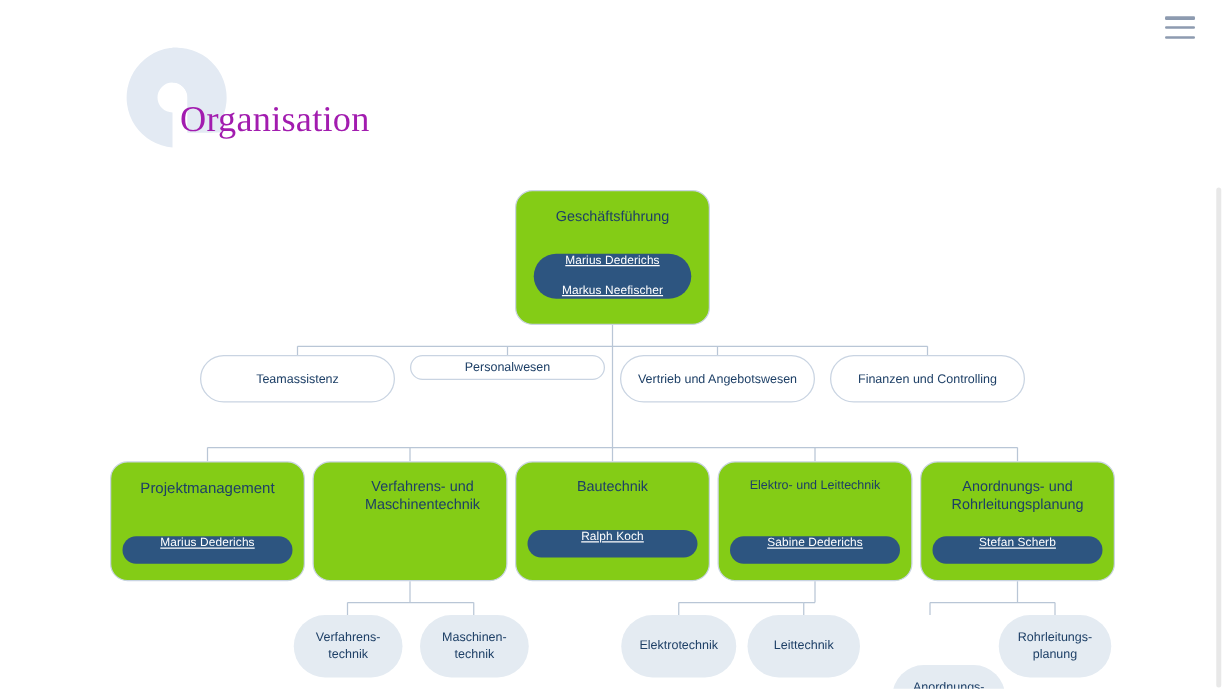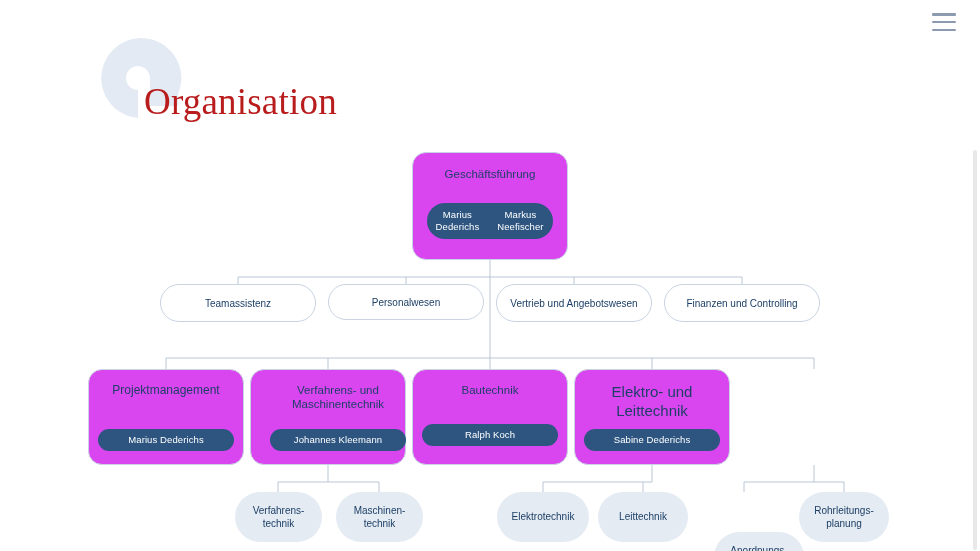--- a/index.html
+++ b/index.html
@@ -31,48 +31,48 @@
 
   
   .arc {
     position:absolute; left:88px; top:28px;
     width:100px; height:100px;
     pointer-events:none;
   }
   .page-title {
     position:absolute; left:144px; top:80px;
     font-family:"Liberation Serif", serif;
-    font-size:37px; color:#b91c1c;
+    font-size:29px; color:#a21caf;
     letter-spacing:0.2px;
     white-space:nowrap;
   }
   .lines { position:absolute; left:0; top:0; }
 
   .node { position:absolute; }
 
   
   .card {
     border:1px solid #c9d4e2;
     border-radius:14px;
-    background:#d946ef;
+    background:#84cc16;
     display:flex; flex-direction:column;
     align-items:center; justify-content:flex-start;
   }
   .card-title {
     color:#1d3f66; text-align:center;
     line-height:1.25; font-weight:400;
   }
 
   .pill-person {
     background:#2d5580; color:#ffffff;
     border-radius:999px;
-    display:flex; flex-direction:row;
-    align-items:center; justify-content:center;
+    display:flex; flex-direction:column;
+    align-items:center; justify-content:space-between;
     text-align:center; line-height:1.3;
-    font-size:9.5px; letter-spacing:0.1px;
+    font-size:9.5px; letter-spacing:0.1px;text-decoration:underline;
   }
 
   
   .pill-outline {
     border:1px solid #c9d4e2;
     border-radius:999px;
     background:#ffffff;
     display:flex; align-items:center; justify-content:center;
     color:#1d3f66; font-size:10px; text-align:right;
     padding:0 10px;
@@ -152,54 +152,57 @@
   <div class="node card" style="left:412px; top:152px; width:156px; height:108px; padding-top:14px;">
     <div class="card-title" style="font-size:11.5px;">Geschäftsführung</div>
     <div class="pill-person" style="width:126px; height:36px; margin-top:22px;">
       <span>Marius Dederichs</span>
       <span>Markus Neefischer</span>
     </div>
   </div>
 
   <div class="node pill-outline" style="left:160px; top:284px; width:156px; height:38px;">Teamassistenz</div>
 
-  <div class="node pill-outline" style="left:328px; top:284px; width:156px; height:36px;">Personalwesen</div>
+  <div class="node pill-outline" style="left:328px; top:284px; width:156px; height:20px;">Personalwesen</div>
 
   <div class="node pill-outline" style="left:664px; top:284px; width:156px; height:38px;">Finanzen und Controlling</div>
 
   <div class="node pill-outline" style="left:496px; top:284px; width:156px; height:38px;">Vertrieb und Angebotswesen</div>
 
   <div class="node card" style="left:88px; top:369px; width:156px; height:96px; padding-top:13px;">
     <div class="card-title" style="font-size:12px;">Projektmanagement</div>
     <div class="pill-person" style="width:136px; height:22px; margin-top:auto; margin-bottom:13px;">
       <span>Marius Dederichs</span>
     </div>
   </div>
 
   <div class="node card" style="left:250px; top:369px; width:156px; height:96px; padding-top:13px;padding-left:20px;">
     <div class="card-title" style="font-size:11.5px;">Verfahrens- und Maschinentechnik</div>
-    <div class="pill-person" style="width:136px; height:22px; margin-top:auto; margin-bottom:13px;">
-      <span>Johannes Kleemann</span>
-    </div>
   </div>
 
   <div class="node card" style="left:412px; top:369px; width:156px; height:96px; padding-top:13px;">
     <div class="card-title" style="font-size:11.5px;">Bautechnik</div>
     <div class="pill-person" style="width:136px; height:22px; margin-top:auto; margin-bottom:18px;">
       <span>Ralph Koch</span>
     </div>
   </div>
 
   <div class="node card" style="left:574px; top:369px; width:156px; height:96px; padding-top:13px;">
-    <div class="card-title" style="font-size:15px;">Elektro- und Leittechnik</div>
+    <div class="card-title" style="font-size:10px;">Elektro- und Leittechnik</div>
     <div class="pill-person" style="width:136px; height:22px; margin-top:auto; margin-bottom:13px;">
       <span>Sabine Dederichs</span>
     </div>
   </div>
 
+  <div class="node card" style="left:736px; top:369px; width:156px; height:96px; padding-top:13px;">
+    <div class="card-title" style="font-size:11.5px;">Anordnungs- und Rohrleitungsplanung</div>
+    <div class="pill-person" style="width:136px; height:22px; margin-top:auto; margin-bottom:13px;">
+      <span>Stefan Scherb</span>
+    </div>
+  </div>
 
   <div class="node pill-soft" style="left:235px; top:492px; width:87px; height:50px;">Verfahrens-<br>technik</div>
 
   <div class="node pill-soft" style="left:336px; top:492px; width:87px; height:50px;">Maschinen-<br>technik</div>
 
   <div class="node pill-soft" style="left:497px; top:492px; width:92px; height:50px;">Elektrotechnik</div>
 
   <div class="node pill-soft" style="left:598px; top:492px; width:90px; height:50px;">Leittechnik</div>
 
   <div class="node pill-soft" style="left:714px; top:492px; width:90px; height:50px;margin-top:40px;">Anordnungs-<br>planung</div>

